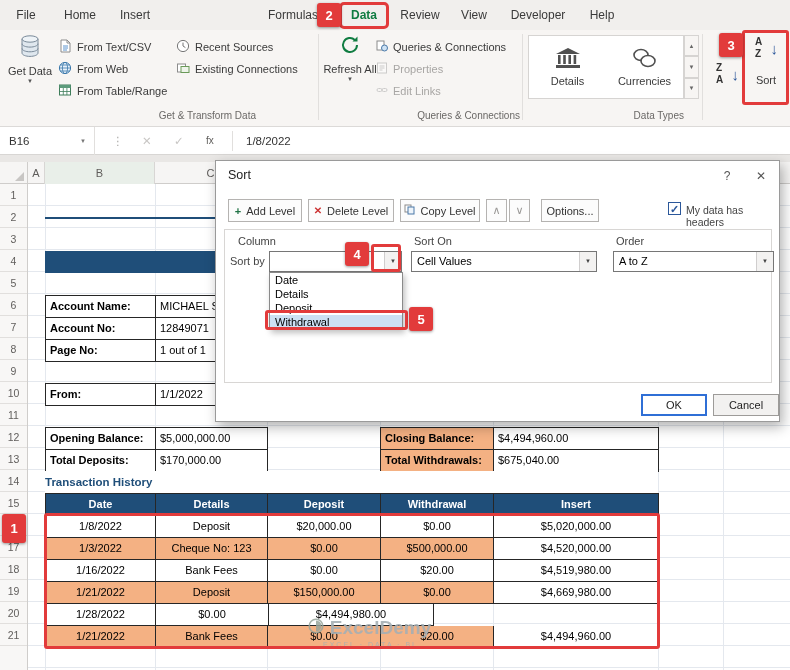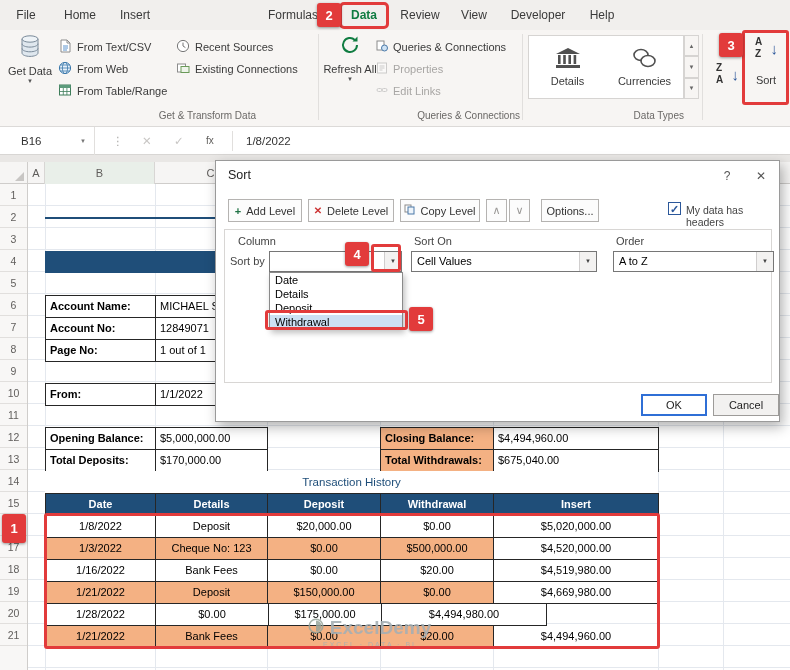--- a/index.html
+++ b/index.html
@@ -42,21 +42,21 @@
 .r{display:flex}
 .c{height:22px;line-height:20px;font-size:11px;border-right:1px solid #262626;border-bottom:1px solid #262626;overflow:hidden;white-space:nowrap;background:#fff}
 .lab{font-weight:bold;padding-left:4px}
 .val{padding-left:4px}
 .blk{position:absolute;border-left:1px solid #262626;border-top:1px solid #262626}
 .th{background:#1F4E79 !important;color:#fff;font-weight:bold;text-align:center}
 .td{text-align:center}
 .orange{background:#F4B183 !important}
 .titleband{position:absolute;left:45px;top:67px;width:613px;height:22px;background:#1F4E79}
 .titleline{position:absolute;left:45px;top:33px;width:613px;height:2px;background:#1F4E79}
-.transtitle{position:absolute;left:45px;top:287px;width:613px;height:22px;line-height:22px;text-align:center;color:#1F4E79;font-weight:normal;font-size:11.5px;background:#fff}
+.transtitle{position:absolute;left:45px;top:287px;width:613px;height:22px;line-height:22px;color:#1F4E79;font-weight:bold;font-size:11.5px;background:#fff}
 
 .wm{position:absolute;left:262px;top:433px;width:215px;text-align:center;z-index:5}
 .wm .brand{display:flex;align-items:center;justify-content:center;gap:6px;font-size:19px;font-weight:bold;color:rgba(165,175,180,.9)}
 .wm .tag{margin-top:2px;font-size:7px;letter-spacing:2px;color:rgba(165,175,180,.85)}
 
 .dlg{left:215px;top:160px;width:565px;height:262px;background:#fff;border:1px solid #9a9a9a;box-shadow:3px 5px 12px rgba(0,0,0,.3);z-index:30}
 .dlg .title{position:absolute;left:12px;top:7px;font-size:12.5px;color:#222}
 .dlgbtn-top{position:absolute;top:5px;width:26px;height:21px;text-align:center;line-height:21px;font-size:12px;color:#555}
 .tbtn{position:absolute;top:38px;height:23px;background:#fcfcfc;border:1px solid #b5b3b1;display:flex;align-items:center;justify-content:center;gap:5px;font-size:11px;color:#333}
 .levels{position:absolute;left:8px;top:68px;width:548px;height:154px;border:1px solid #d8d6d4}
@@ -209,21 +209,21 @@
     <div class="sorticon" style="margin:2px auto 0">
       <span class="lt" style="top:2px">A</span>
       <span class="lt" style="top:14px">Z</span>
       <span class="ar">↓</span>
     </div>
     <div style="font-size:11px;color:#3a3a3a;margin-top:8px">Sort</div>
   </div>
 </div>
 
 <div class="ab fbar">
-  <div class="fitem" style="left:0;width:95px;border-right:1px solid #e1dfdd;padding-left:21px">B16</div>
+  <div class="fitem" style="left:0;width:95px;border-right:1px solid #e1dfdd;padding-left:9px">B16</div>
   <span class="fitem" style="left:80px;font-size:6px;color:#777">▼</span>
   <span class="fitem" style="left:112px;color:#b0aeac">⋮</span>
   <span class="fitem" style="left:142px;color:#c8c6c4">✕</span>
   <span class="fitem" style="left:174px;color:#c8c6c4">✓</span>
   <span class="fitem" style="left:206px;color:#605e5c;font-size:10px">fx</span>
   <span class="fitem" style="left:232px;width:1px;height:20px;top:4px;background:#e1dfdd"></span>
   <div class="fitem" style="left:246px;width:500px">1/8/2022</div>
 </div>
 
 <div class="ab colheads">
@@ -349,21 +349,20 @@
     <div class="r">
       <div class="c td orange" style="width:110px">1/21/2022</div>
       <div class="c td orange" style="width:112px">Deposit</div>
       <div class="c td orange" style="width:113px">$150,000.00</div>
       <div class="c td orange" style="width:113px">$0.00</div>
       <div class="c td" style="width:165px">$4,669,980.00</div>
     </div>
     <div class="r">
       <div class="c td" style="width:110px">1/28/2022</div>
       <div class="c td" style="width:113px">$0.00</div>
-      <div class="c td" style="width:113px">$175,000.00</div>
       <div class="c td" style="width:165px">$4,494,980.00</div>
     </div>
     <div class="r">
       <div class="c td orange" style="width:110px">1/21/2022</div>
       <div class="c td orange" style="width:112px">Bank Fees</div>
       <div class="c td orange" style="width:113px">$0.00</div>
       <div class="c td orange" style="width:113px">$20.00</div>
       <div class="c td" style="width:165px">$4,494,960.00</div>
     </div>
   </div>

